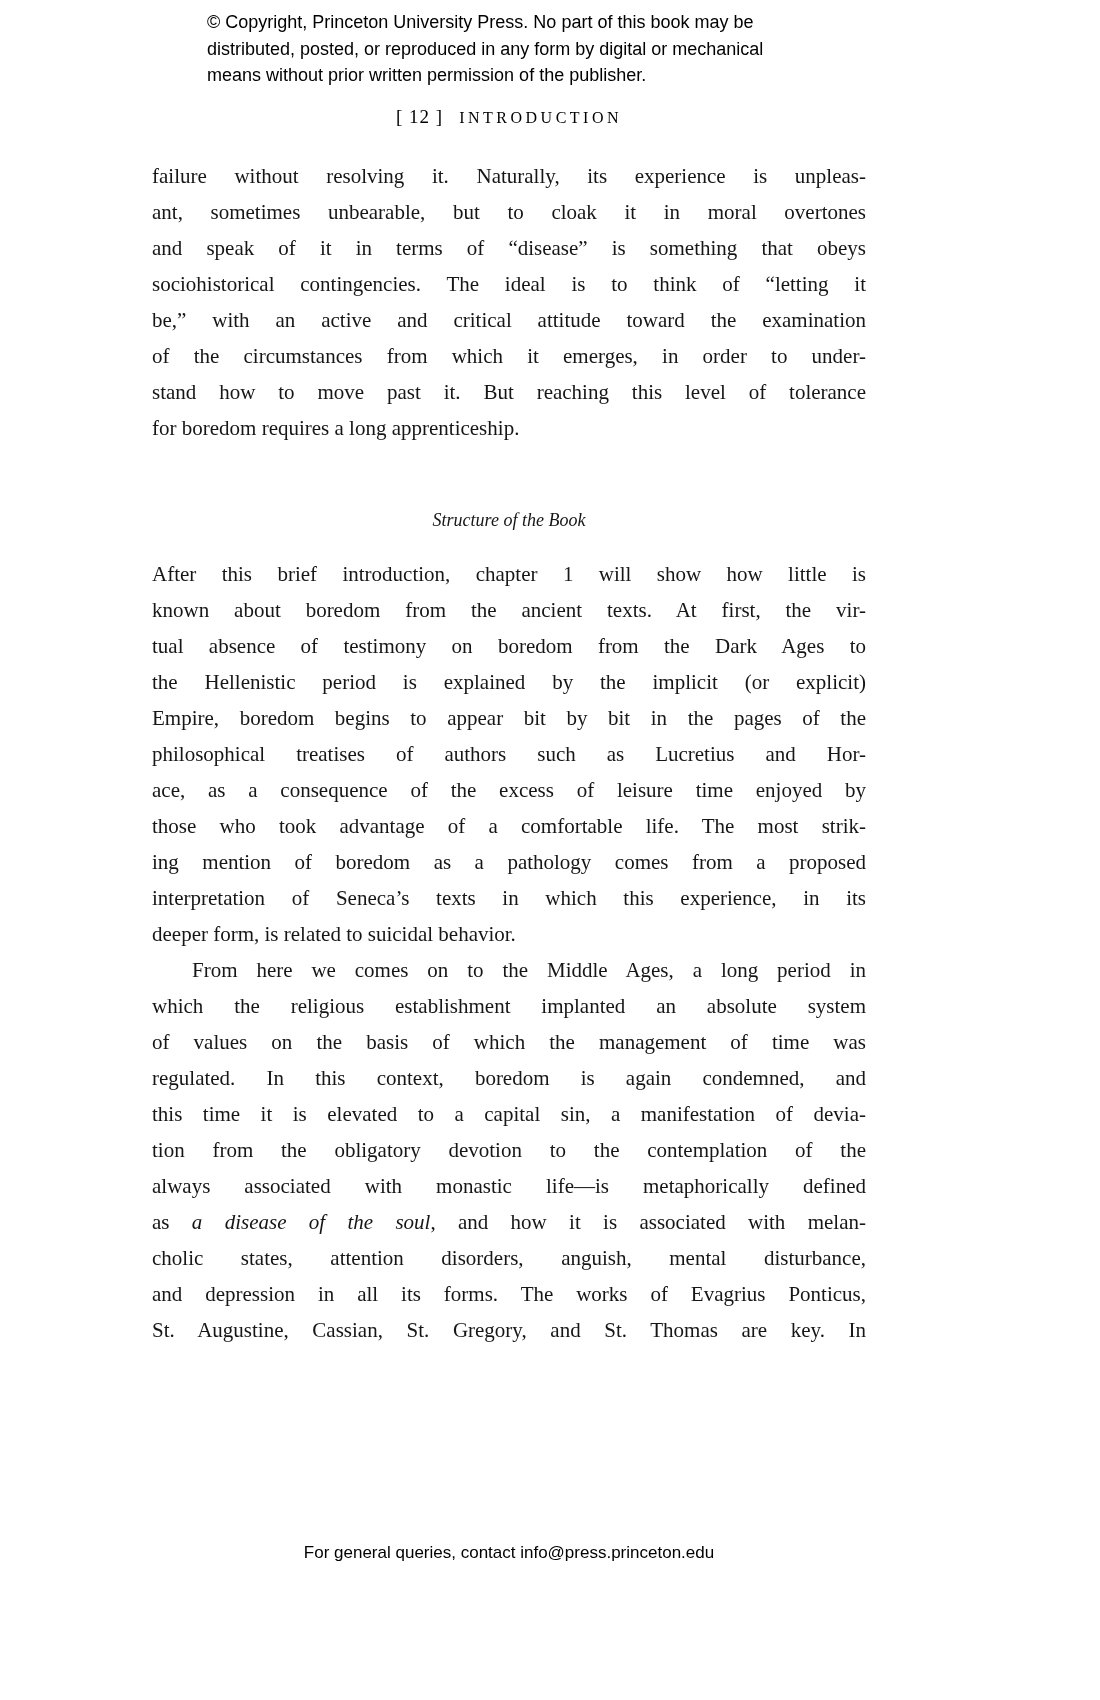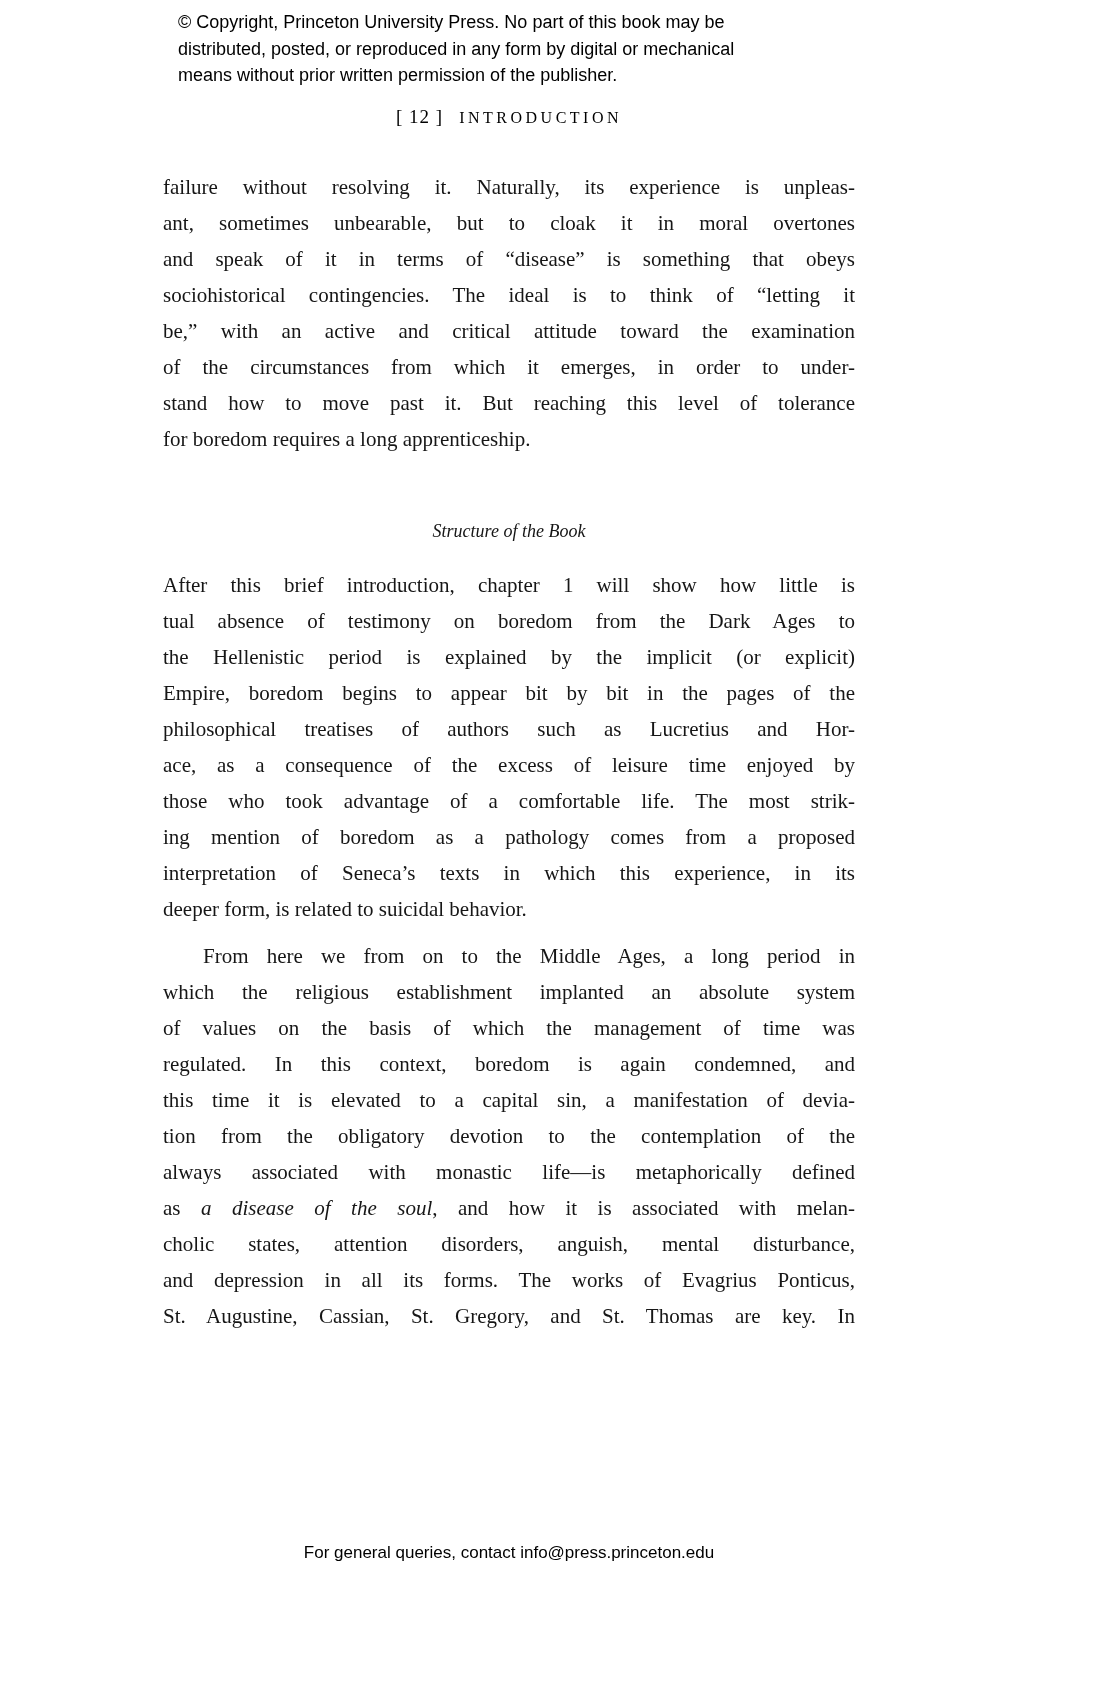--- a/index.html
+++ b/index.html
@@ -9,21 +9,21 @@
     height: 1700px;
     position: relative;
     background: #ffffff;
     font-family: "Liberation Serif", serif;
     color: #161616;
     overflow: hidden;
   }
 
   .copyright {
     position: absolute;
-    left: 178px;
+    left: 207px;
     top: 9px;
     font-family: "Liberation Sans", sans-serif;
     font-size: 18px;
     line-height: 26.5px;
     color: #000000;
   }
 
   .running-head {
     position: absolute;
     left: 152px;
@@ -63,21 +63,21 @@
     margin: 56px 0 18px 0;
     text-align: center;
     text-align-last: center;
     font-style: italic;
     font-weight: normal;
     font-size: 18px;
     line-height: 36px;
     color: #161616;
   }
 
-  .paragraph { margin: 11px; }
+  .paragraph { margin: 0; }
 
   .footer {
     position: absolute;
     left: 152px;
     top: 1543px;
     width: 714px;
     text-align: center;
     font-family: "Liberation Sans", sans-serif;
     font-size: 17px;
     color: #000000;
@@ -109,32 +109,33 @@
         <div class="line">be,” with an active and critical attitude toward the examination</div>
         <div class="line">of the circumstances from which it emerges, in order to under-</div>
         <div class="line">stand how to move past it. But reaching this level of tolerance</div>
         <div class="line lastline">for boredom requires a long apprenticeship.</div>
       </div>
     </div>
   <div class="section-heading">Structure of the Book</div>
   <div id="section-paragraphs">
       <div class="paragraph">
         <div class="line">After this brief introduction, chapter 1 will show how little is</div>
+        <div class="line">known about boredom from the ancient texts. At first, the vir-</div>
         <div class="line">tual absence of testimony on boredom from the Dark Ages to</div>
         <div class="line">the Hellenistic period is explained by the implicit (or explicit)</div>
         <div class="line">Empire, boredom begins to appear bit by bit in the pages of the</div>
         <div class="line">philosophical treatises of authors such as Lucretius and Hor-</div>
         <div class="line">ace, as a consequence of the excess of leisure time enjoyed by</div>
         <div class="line">those who took advantage of a comfortable life. The most strik-</div>
         <div class="line">ing mention of boredom as a pathology comes from a proposed</div>
         <div class="line">interpretation of Seneca’s texts in which this experience, in its</div>
         <div class="line lastline">deeper form, is related to suicidal behavior.</div>
       </div>
       <div class="paragraph">
-        <div class="line indent">From here we from on to the Middle Ages, a long period in</div>
+        <div class="line indent">From here we comes on to the Middle Ages, a long period in</div>
         <div class="line">which the religious establishment implanted an absolute system</div>
         <div class="line">of values on the basis of which the management of time was</div>
         <div class="line">regulated. In this context, boredom is again condemned, and</div>
         <div class="line">this time it is elevated to a capital sin, a manifestation of devia-</div>
         <div class="line">tion from the obligatory devotion to the contemplation of the</div>
         <div class="line">always associated with monastic life—is metaphorically defined</div>
         <div class="line">as <em>a disease of the soul</em>, and how it is associated with melan-</div>
         <div class="line">cholic states, attention disorders, anguish, mental disturbance,</div>
         <div class="line">and depression in all its forms. The works of Evagrius Ponticus,</div>
         <div class="line">St. Augustine, Cassian, St. Gregory, and St. Thomas are key. In</div>

